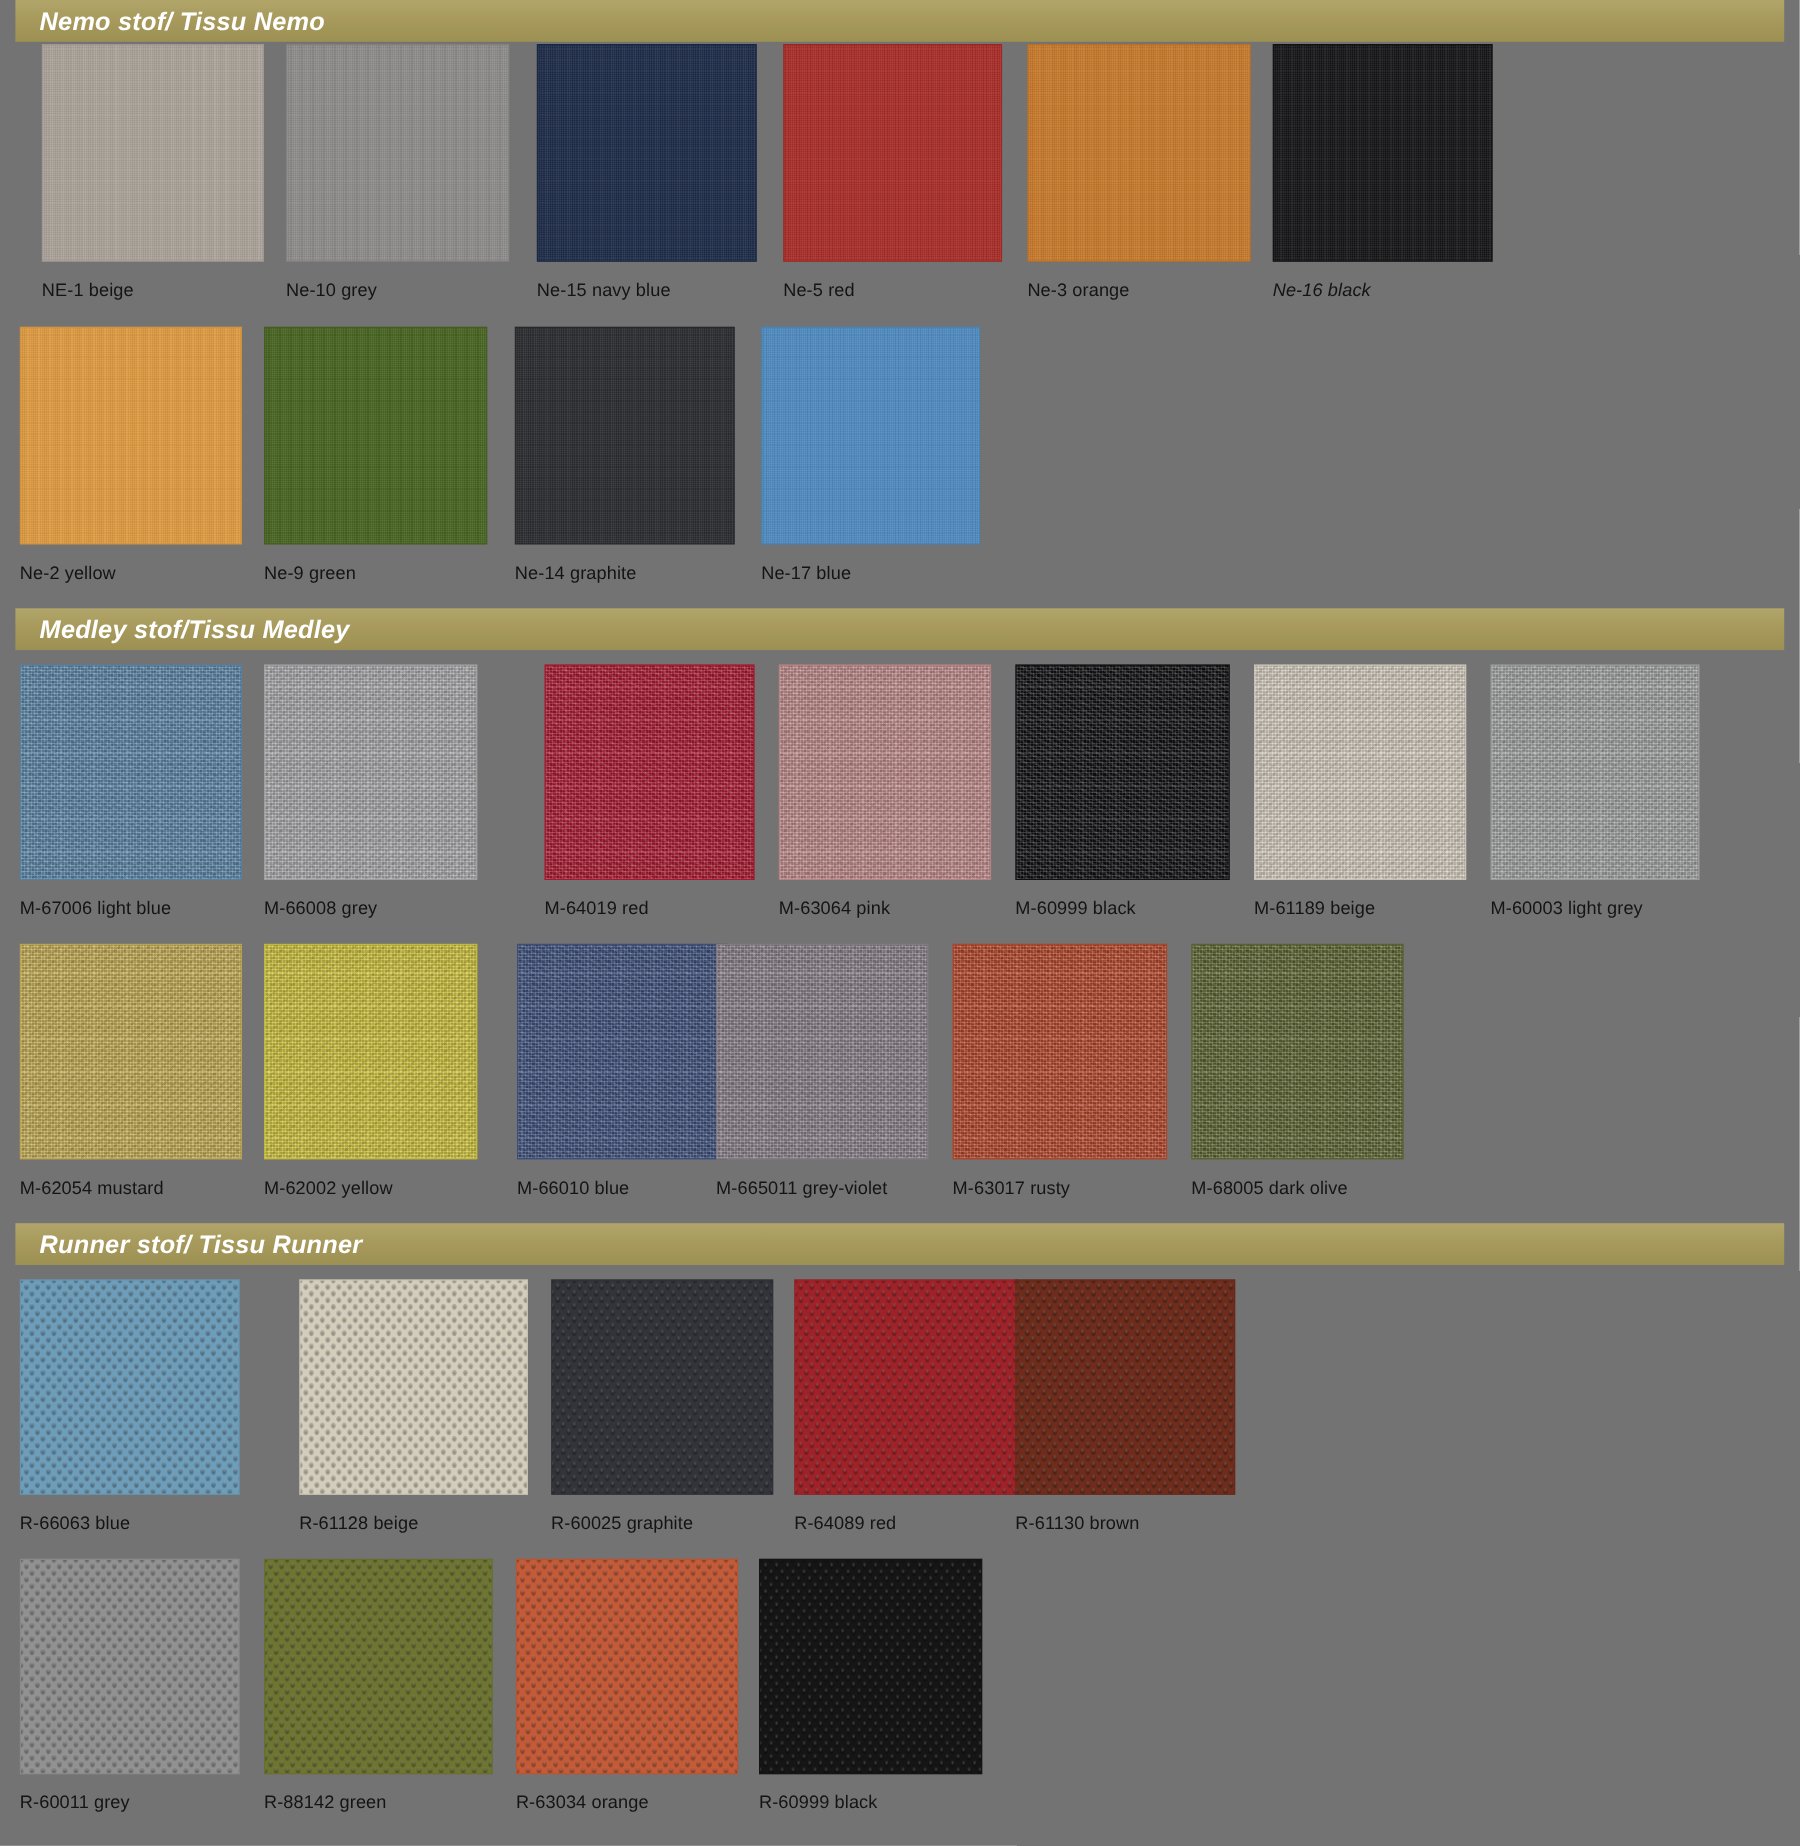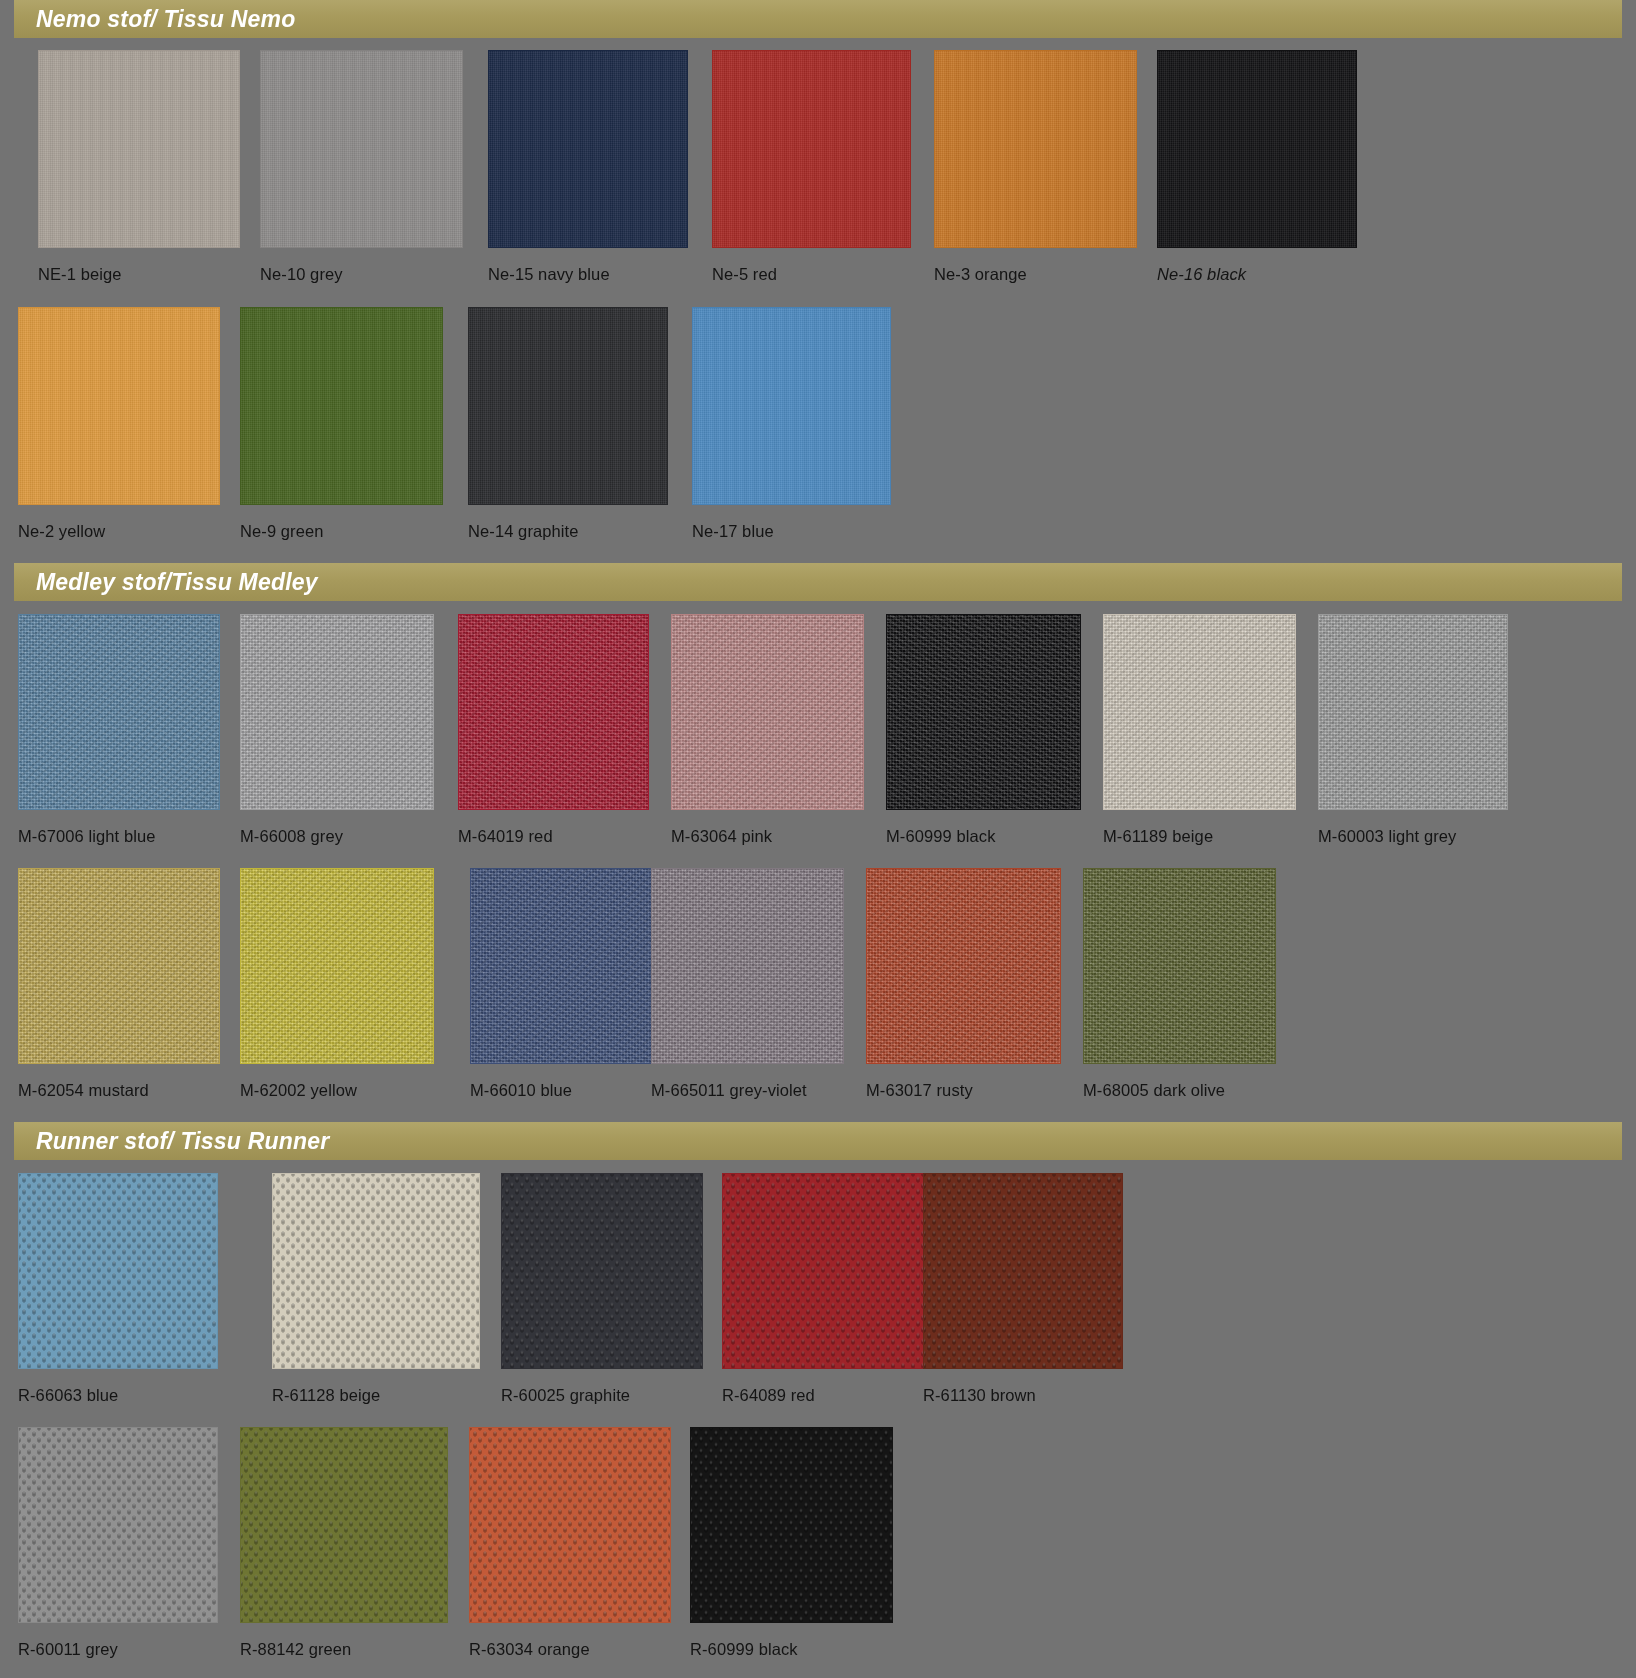--- a/index.html
+++ b/index.html
@@ -114,21 +114,21 @@
 </head>
 <body>
 
 <div class="page">
 
   <div class="section">
     <div class="banner">
       <span class="banner-text">Nemo stof/ Tissu Nemo</span>
     </div>
 
-    <div class="row" style="margin-top:12px;padding-left:38px;">
+    <div class="row" style="margin-top:2px;padding-left:38px;">
       <div class="cell" style="width:222px;">
         <div class="swatch tex-nemo" style="width: 202px; height: 198px; background-color: rgb(170, 162, 153);"></div>
         <div class="label" style="margin-top:17px;">NE-1 beige</div>
       </div>
       <div class="cell" style="width:228px;">
         <div class="swatch tex-nemo" style="width: 203px; height: 198px; background-color: rgb(141, 139, 138);"></div>
         <div class="label" style="margin-top:17px;">Ne-10 grey</div>
       </div>
       <div class="cell" style="width:224px;">
         <div class="swatch tex-nemo" style="width: 200px; height: 198px; background-color: rgb(28, 42, 71);"></div>
@@ -171,21 +171,21 @@
   <div class="section" style="margin-top:22px;">
     <div class="banner">
       <span class="banner-text">Medley stof/Tissu Medley</span>
     </div>
 
     <div class="row" style="margin-top:13px;">
       <div class="cell" style="width:222px;">
         <div class="swatch tex-medley" style="width: 202px; height: 196px; background-color: rgb(93, 135, 168);"></div>
         <div class="label" style="margin-top:17px;">M-67006 light blue</div>
       </div>
-      <div class="cell" style="width:218px;">
+      <div class="cell" style="width:255px;">
         <div class="swatch tex-medley" style="width: 194px; height: 196px; background-color: rgb(169, 169, 171);"></div>
         <div class="label" style="margin-top:17px;">M-66008 grey</div>
       </div>
       <div class="cell" style="width:213px;">
         <div class="swatch tex-medley" style="width: 191px; height: 196px; background-color: rgb(172, 28, 51);"></div>
         <div class="label" style="margin-top:17px;">M-64019 red</div>
       </div>
       <div class="cell" style="width:215px;">
         <div class="swatch tex-medley" style="width: 193px; height: 196px; background-color: rgb(192, 139, 139);"></div>
         <div class="label" style="margin-top:17px;">M-63064 pink</div>

